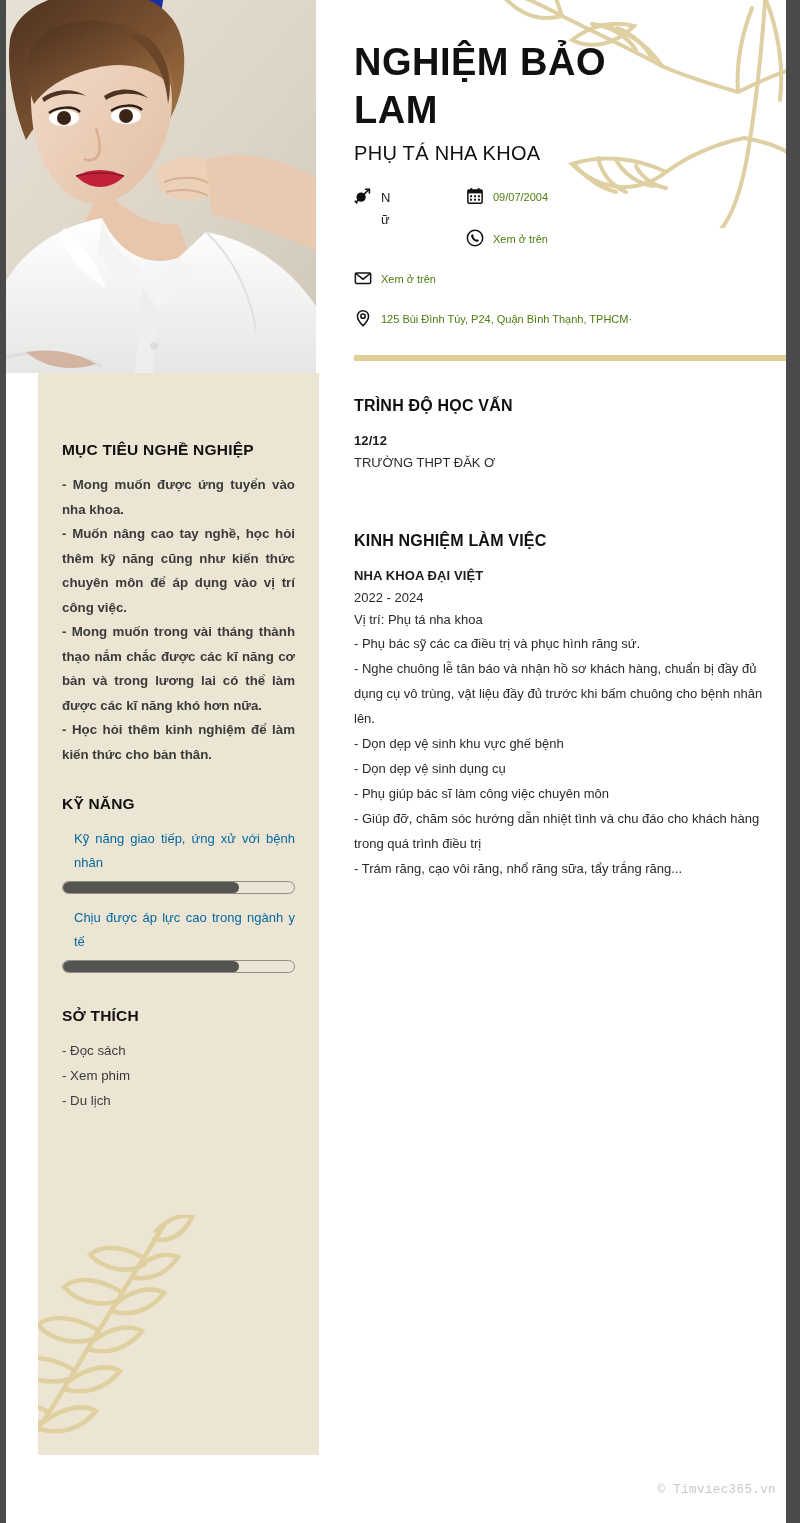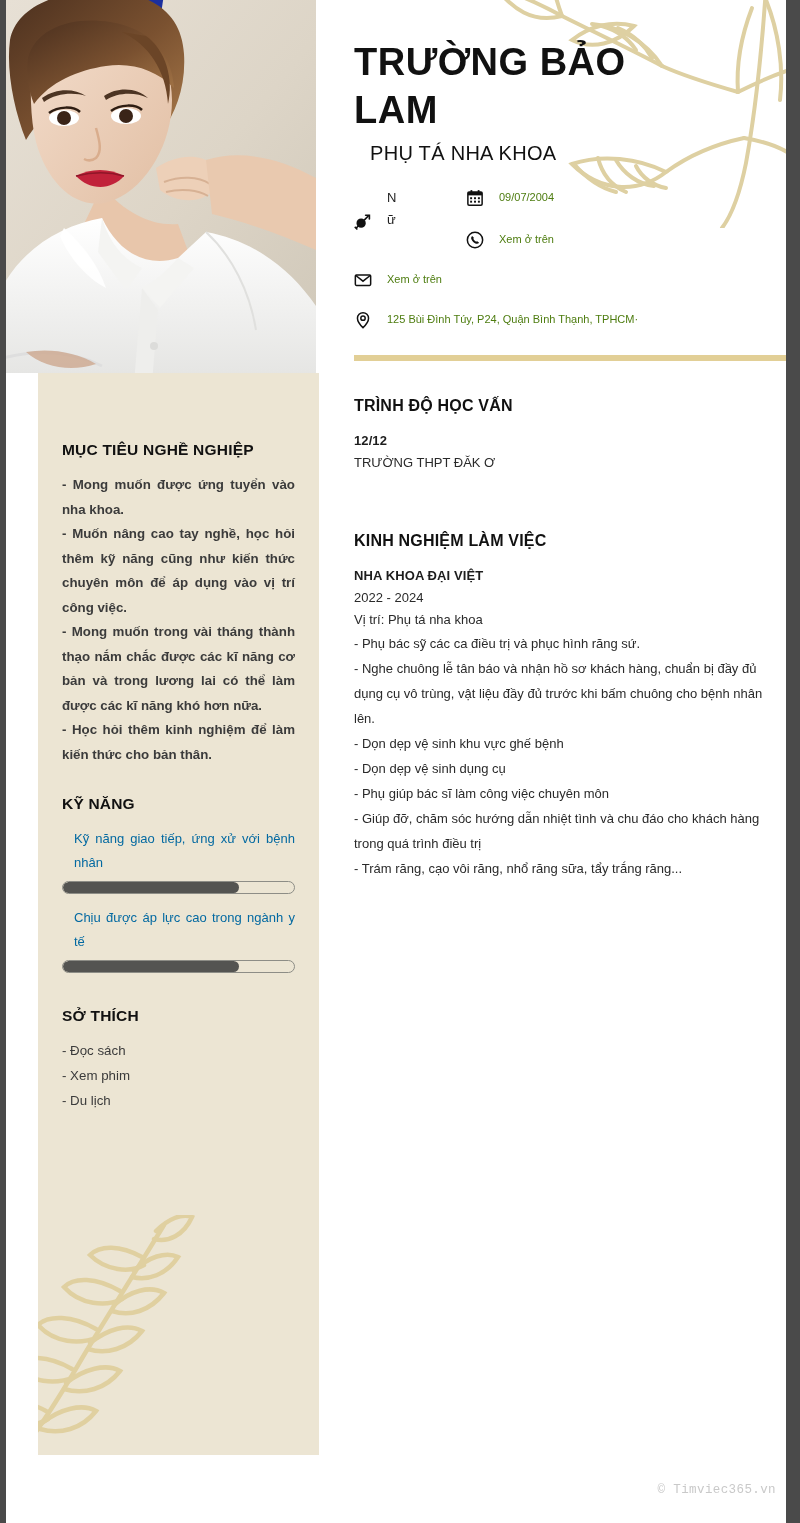--- a/index.html
+++ b/index.html
@@ -139,31 +139,31 @@
     color: #111111;
     line-height: 48px;
     letter-spacing: .5px;
     margin: 38px 0 0 8px;
     max-width: 300px;
   }
   .role {
     font-size: 20px;
     color: #111111;
     letter-spacing: .3px;
-    margin: 8px 0 0 24px;
+    margin: 8px 0 0 8px;
   }
 
   .contact {
     margin: 22px 0 0 8px;
     position: relative;
   }
   .crow {
     display: flex;
-    align-items: flex-end;
-    gap: 15px;
+    align-items: flex-start;
+    gap: 9px;
   }
   .ctext {
     font-size: 11px;
     color: #4d7c0f;
     line-height: 19px;
     padding-top: 1px;
   }
   .cgrid {
     display: flex;
     align-items: flex-start;
@@ -384,21 +384,21 @@
       <div class="side-h">SỞ THÍCH</div>
       <div>
         <p class="hobby-item">- Đọc sách</p>
         <p class="hobby-item">- Xem phim</p>
         <p class="hobby-item">- Du lịch</p>
       </div>
     </div>
   </div>
 
   <div class="main">
-    <div class="name">TRƯỜNG BẢO LAM</div>
+    <div class="name">NGHIỆM BẢO LAM</div>
     <div class="role">PHỤ TÁ NHA KHOA</div>
 
     <div class="contact">
       <div class="cgrid">
         <div class="ccol-a">
           <div class="crow">
             <svg class="c-ico" viewBox="0 0 24 24">
               <g fill="none" stroke="#111" stroke-width="2">
                 <circle cx="9.5" cy="13.5" r="5.2" fill="#111" stroke="none"></circle>
                 <circle cx="9.5" cy="13.5" r="5.2"></circle>

